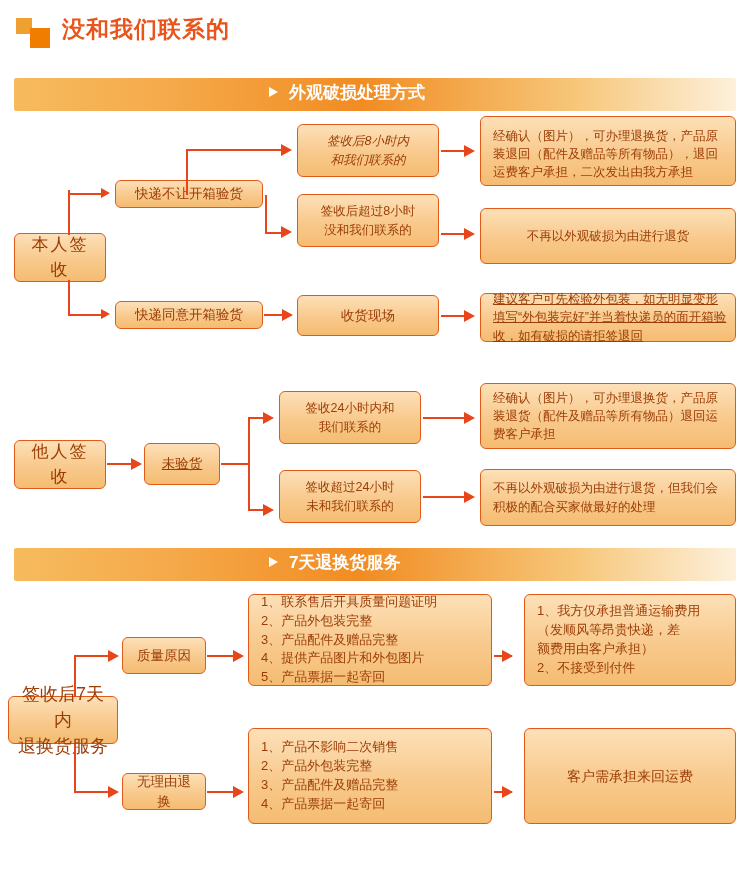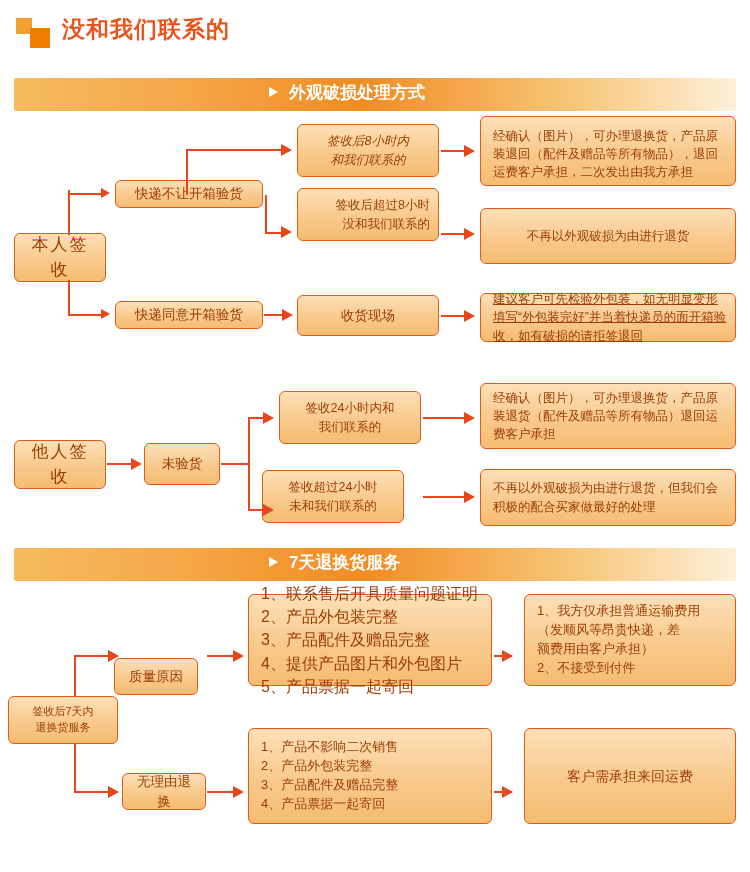--- a/index.html
+++ b/index.html
@@ -151,21 +151,21 @@
 
   <div class="box mid" style="left:115px; top:301px; width:148px; height:28px;">
     <span class="txt">快递同意开箱验货</span>
   </div>
 
   <div class="box" style="left:297px; top:124px; width:142px; height:53px;font-style:italic;">
     <span class="txt">签收后8小时内
 和我们联系的</span>
   </div>
 
-  <div class="box" style="left:297px; top:188px; width:142px; height:53px;text-align:right;">
+  <div class="box" style="left:297px; top:194px; width:142px; height:53px;">
     <span class="txt">签收后超过8小时
 没和我们联系的</span>
   </div>
 
   <div class="box mid" style="left:297px; top:295px; width:142px; height:41px;">
     <span class="txt">收货现场</span>
   </div>
 
   <div class="box left-align" style="left:480px; top:116px; width:256px; height:70px;align-items:flex-end;">
     <span class="txt">经确认（图片），可办理退换货，产品原装退回（配件及赠品等所有物品），退回运费客户承担，二次发出由我方承担</span>
@@ -200,30 +200,30 @@
   <div class="arrow" style="left:464px; top:145px;"></div>
   <div class="line hline" style="left:441px; top:233px; width:23px;"></div>
   <div class="arrow" style="left:464px; top:228px;"></div>
   <div class="line hline" style="left:441px; top:315px; width:23px;"></div>
   <div class="arrow" style="left:464px; top:310px;"></div>
 
   <div class="box big" style="left:14px; top:440px; width:92px; height:49px;text-align:center;">
     <span class="txt">他人签收</span>
   </div>
 
-  <div class="box mid" style="left:144px; top:443px; width:76px; height:42px;">
+  <div class="box mid" style="left:144px; top:443px; width:76px; height:42px;text-decoration:underline;">
     <span class="txt">未验货</span>
   </div>
 
   <div class="box" style="left:279px; top:391px; width:142px; height:53px;">
     <span class="txt">签收24小时内和
 我们联系的</span>
   </div>
 
-  <div class="box" style="left:262px; top:470px; width:142px; height:53px;">
+  <div class="box" style="left:279px; top:470px; width:142px; height:53px;">
     <span class="txt">签收超过24小时
 未和我们联系的</span>
   </div>
 
   <div class="box left-align" style="left:480px; top:469px; width:256px; height:57px;">
     <span class="txt">不再以外观破损为由进行退货，但我们会积极的配合买家做最好的处理</span>
   </div>
 
   <div class="box left-align" style="left:480px; top:383px; width:256px; height:66px;">
     <span class="txt">经确认（图片），可办理退换货，产品原装退货（配件及赠品等所有物品）退回运费客户承担</span>
@@ -242,34 +242,34 @@
   <div class="line hline" style="left:423px; top:417px; width:41px;"></div>
   <div class="arrow" style="left:464px; top:412px;"></div>
   <div class="line hline" style="left:423px; top:496px; width:41px;"></div>
   <div class="arrow" style="left:464px; top:491px;"></div>
 
   <div class="section-bar" style="top:548px;">
     <div class="caret"></div>
     <div class="sec-title">7天退换货服务</div>
   </div>
 
-  <div class="box mid" style="left:8px; top:696px; width:110px; height:48px; font-size:11px;">
+  <div class="box mid" style="left:8px; top:696px; width:110px; height:48px; font-size:18px;">
     <span class="txt">签收后7天内
 退换货服务</span>
   </div>
 
-  <div class="box mid" style="left:114px; top:637px; width:84px; height:37px;margin-top:21px;">
+  <div class="box mid" style="left:122px; top:637px; width:84px; height:37px;">
     <span class="txt">质量原因</span>
   </div>
 
   <div class="box mid" style="left:122px; top:773px; width:84px; height:37px;">
     <span class="txt">无理由退换</span>
   </div>
 
-  <div class="box left-align" style="left:248px; top:594px; width:244px; height:92px; font-size:16px;">
+  <div class="box left-align" style="left:248px; top:594px; width:244px; height:92px; font-size:13px;">
     <span class="txt">1、联系售后开具质量问题证明
 2、产品外包装完整
 3、产品配件及赠品完整
 4、提供产品图片和外包图片
 5、产品票据一起寄回</span>
   </div>
 
   <div class="box left-align" style="left:248px; top:728px; width:244px; height:96px; font-size:13px;">
     <span class="txt">1、产品不影响二次销售
 2、产品外包装完整

